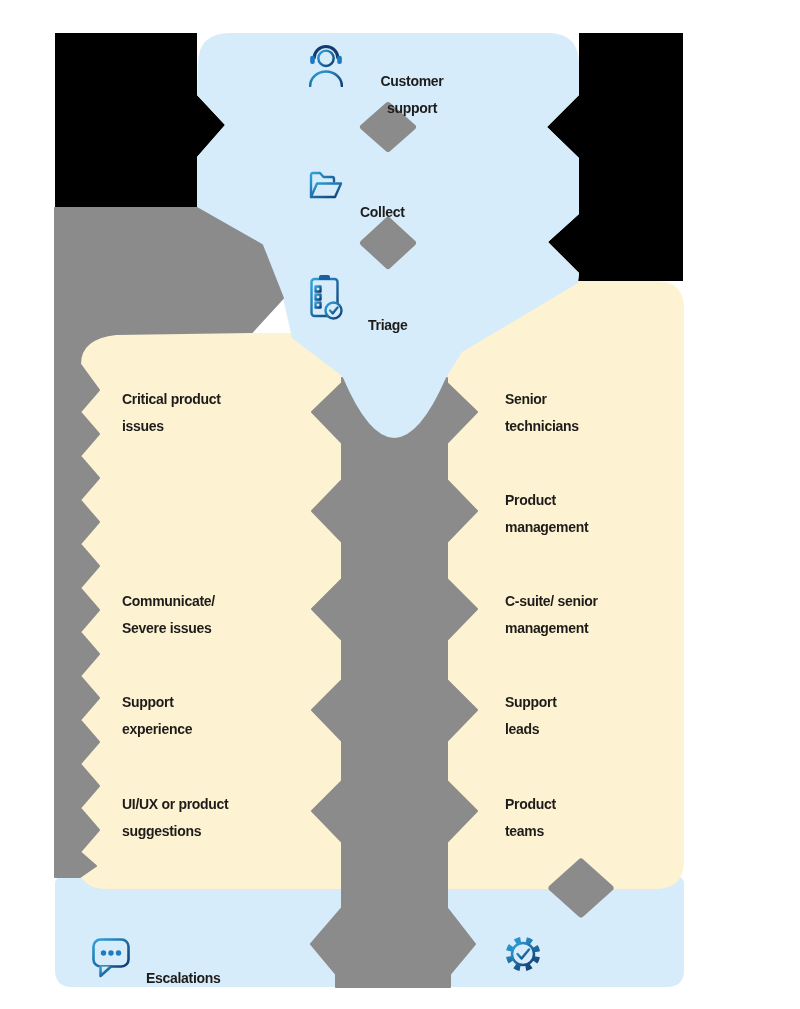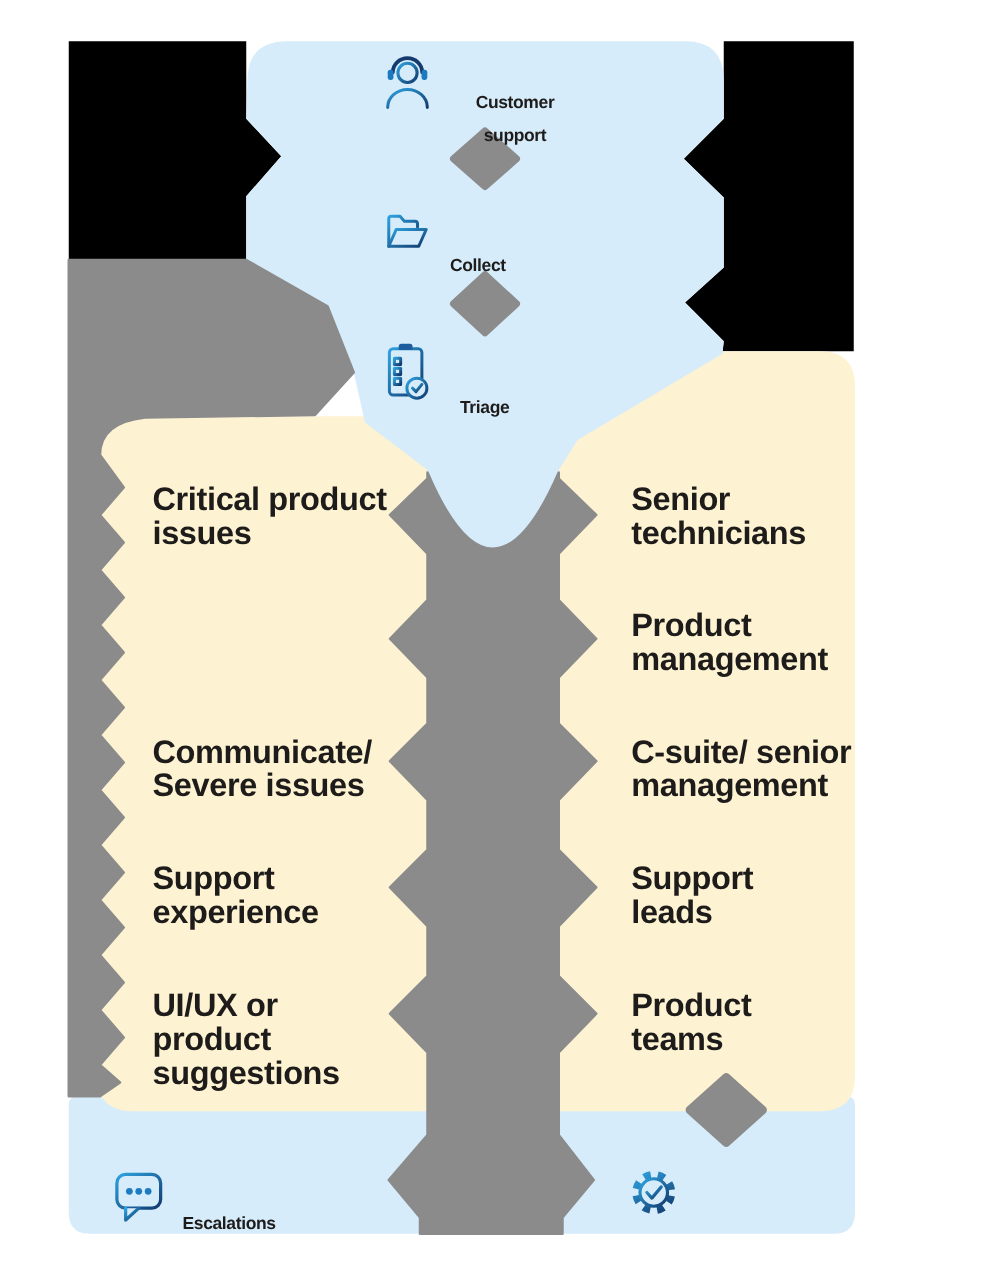--- a/index.html
+++ b/index.html
@@ -3,21 +3,21 @@
 <meta charset="utf-8">
 <style>
   html,body{margin:0;padding:0;background:#ffffff;}
   .stage{
     position:relative;width:800px;height:1009px;margin:0 auto;background:#ffffff;
     font-family:"Liberation Sans",sans-serif;overflow:hidden;
   }
   .stage svg.bg{position:absolute;left:0;top:0;}
   .lbl{
     position:absolute;font-weight:700;color:#1e1c1a;
-    font-size:26px;line-height:27px;letter-spacing:-0.3px;white-space:pre-line;
+    font-size:14px;line-height:27px;letter-spacing:-0.3px;white-space:pre-line;
   }
   .lbl.big{font-size:14px;margin-top:24px;}
   .lbl.center{text-align:center;}
   .icon{position:absolute;}
 </style>
 </head>
 <body>
 
 <div class="stage">
 

